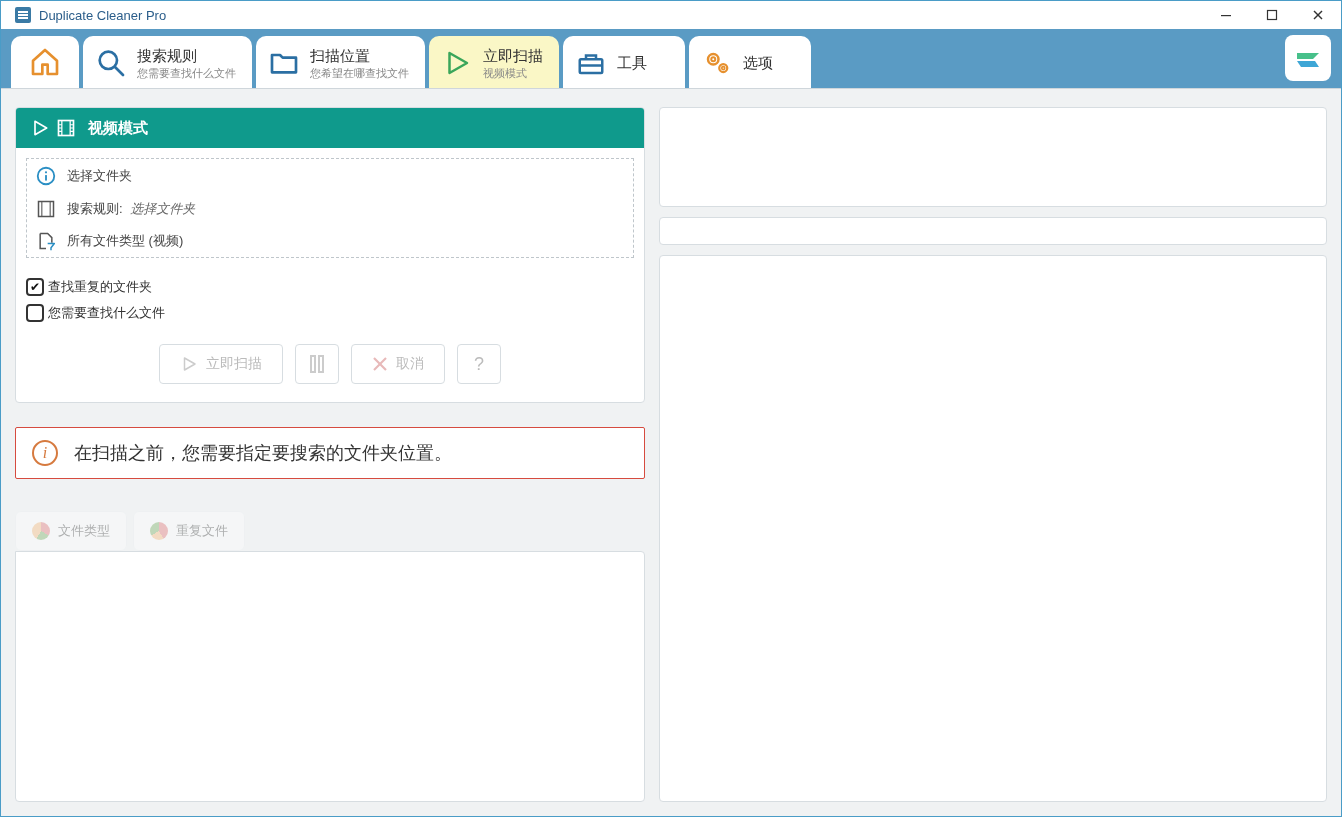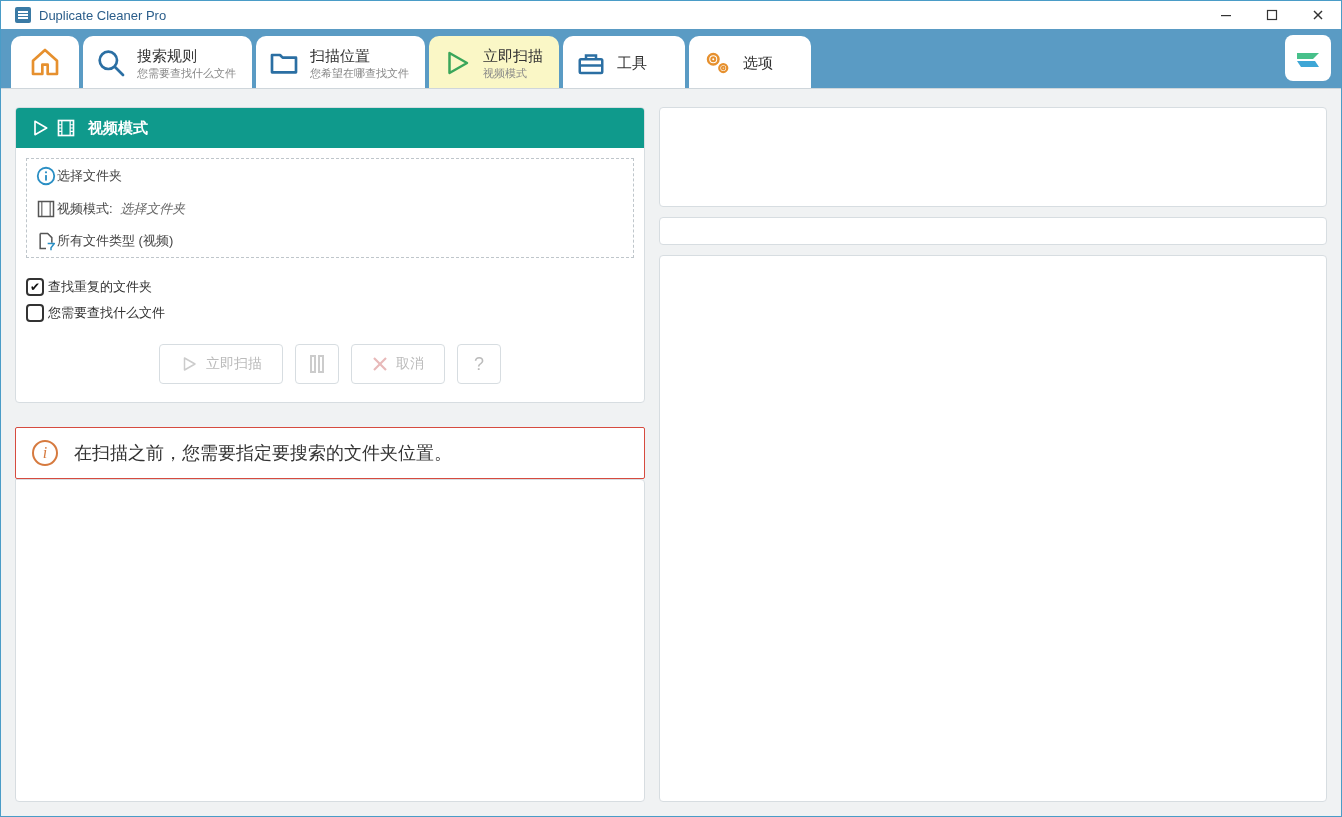--- a/index.html
+++ b/index.html
@@ -26,21 +26,21 @@
   .content { flex:1; background:#f0f2f3; padding: 18px 14px 14px 14px; display:flex; gap:14px; overflow:hidden;}
   .leftcol { width: 630px; display:flex; flex-direction:column;}
   .rightcol { flex:1; display:flex; flex-direction:column; gap:10px;}
   .card { background:#fff; border:1px solid #d7dde1; border-radius:4px; }
   
   .modepanel { border-radius:4px; overflow:hidden; border:1px solid #d7dde1; background:#fff;}
   .modeheader { background:#0f9a8c; color:#fff; font-size:15px; font-weight:bold; padding: 10px 14px; display:flex; align-items:center; gap:12px;}
   .modeheader .hicons { display:flex; align-items:center; gap:6px;}
   .modebody { padding: 0;}
   .inforows { margin: 10px; border:1px dashed #bfc6cb;}
-  .infrow { display:flex; align-items:center; gap:0; padding: 6px 8px; color:#444;}
+  .infrow { display:flex; align-items:center; gap:10px; padding: 6px 8px; color:#444;}
   .infrow .ic { width:22px; display:flex; align-items:center; justify-content:center;}
   .optlist { padding: 6px 0 14px 10px;}
   .optrow { display:flex; align-items:center; gap:4px; padding: 4px 0;}
   .chk { width:18px; height:18px; border:2px solid #333; border-radius:4px; display:inline-flex; align-items:center; justify-content:center; background:#fff;}
   .chk.checked::after { content:"✔"; font-size:12px; color:#111; line-height:1;}
   .btnrow { display:flex; gap:12px; justify-content:center; padding: 4px 0 18px;}
   .btn { height:40px; border:1px solid #d7dde1; background:#fff; border-radius:4px; display:inline-flex; align-items:center; justify-content:center; gap:8px; padding: 0 20px; color:#bbb; font-size:14px; cursor:default;}
   .btn .bicon { display:inline-flex;}
   .btn.square { width:44px; padding:0;}
   .alert { border:1px solid #d64b3f; background:#fff; border-radius:2px; padding: 12px 16px; display:flex; align-items:center; gap:16px; margin-top: 24px;}
@@ -202,21 +202,21 @@
             </div>
             <div class="infrow">
               <span class="ic">
                 <svg width="20" height="20" viewBox="0 0 24 24">
                     <rect x="3" y="3" width="18" height="18" fill="none" stroke="#555" stroke-width="1.8"></rect>
                     <line x1="7" y1="3" x2="7" y2="21" stroke="#555" stroke-width="1.3"></line>
                     <line x1="17" y1="3" x2="17" y2="21" stroke="#555" stroke-width="1.3"></line>
                   </svg>
               </span>
               <span>
-                <span>视频模式:</span>
+                <span>搜索规则:</span>
                 <i style="font-style:italic; color:#666; margin-left:4px;">选择文件夹</i>
               </span>
             </div>
             <div class="infrow">
               <span class="ic">
                 <svg width="20" height="20" viewBox="0 0 24 24">
                     <path d="M5 3 L14 3 L19 8 L19 14" fill="none" stroke="#555" stroke-width="1.8"></path>
                     <path d="M5 3 L5 21 L12 21" fill="none" stroke="#555" stroke-width="1.8"></path>
                     <path d="M14 15 L22 15 L18 20 L18 23" fill="none" stroke="#2b8fc4" stroke-width="1.8" stroke-linejoin="round"></path>
                   </svg>
@@ -267,20 +267,30 @@
             </div>
           </div>
         </div>
       </div>
 
       <div class="alert">
         <span class="aicon">i</span>
         <span class="amsg">在扫描之前，您需要指定要搜索的文件夹位置。</span>
       </div>
 
+      <div class="subtabs">
+        <div class="subtab">
+          <span class="sic" style="background: conic-gradient(#e06666 0 120deg, #6aa84f 120deg 210deg, #f6b26b 210deg 360deg);"></span>
+          <span>文件类型</span>
+        </div>
+        <div class="subtab">
+          <span class="sic" style="background: conic-gradient(#e06666 0 150deg, #f6b26b 150deg 240deg, #6aa84f 240deg 360deg);"></span>
+          <span>重复文件</span>
+        </div>
+      </div>
 
       <div class="card" style="flex:1; margin-top:0; border-top-left-radius:0;"></div>
 
     </div>
 
     <div class="rightcol">
       <div class="card r1"></div>
       <div class="card r2"></div>
       <div class="card r3"></div>
     </div>

